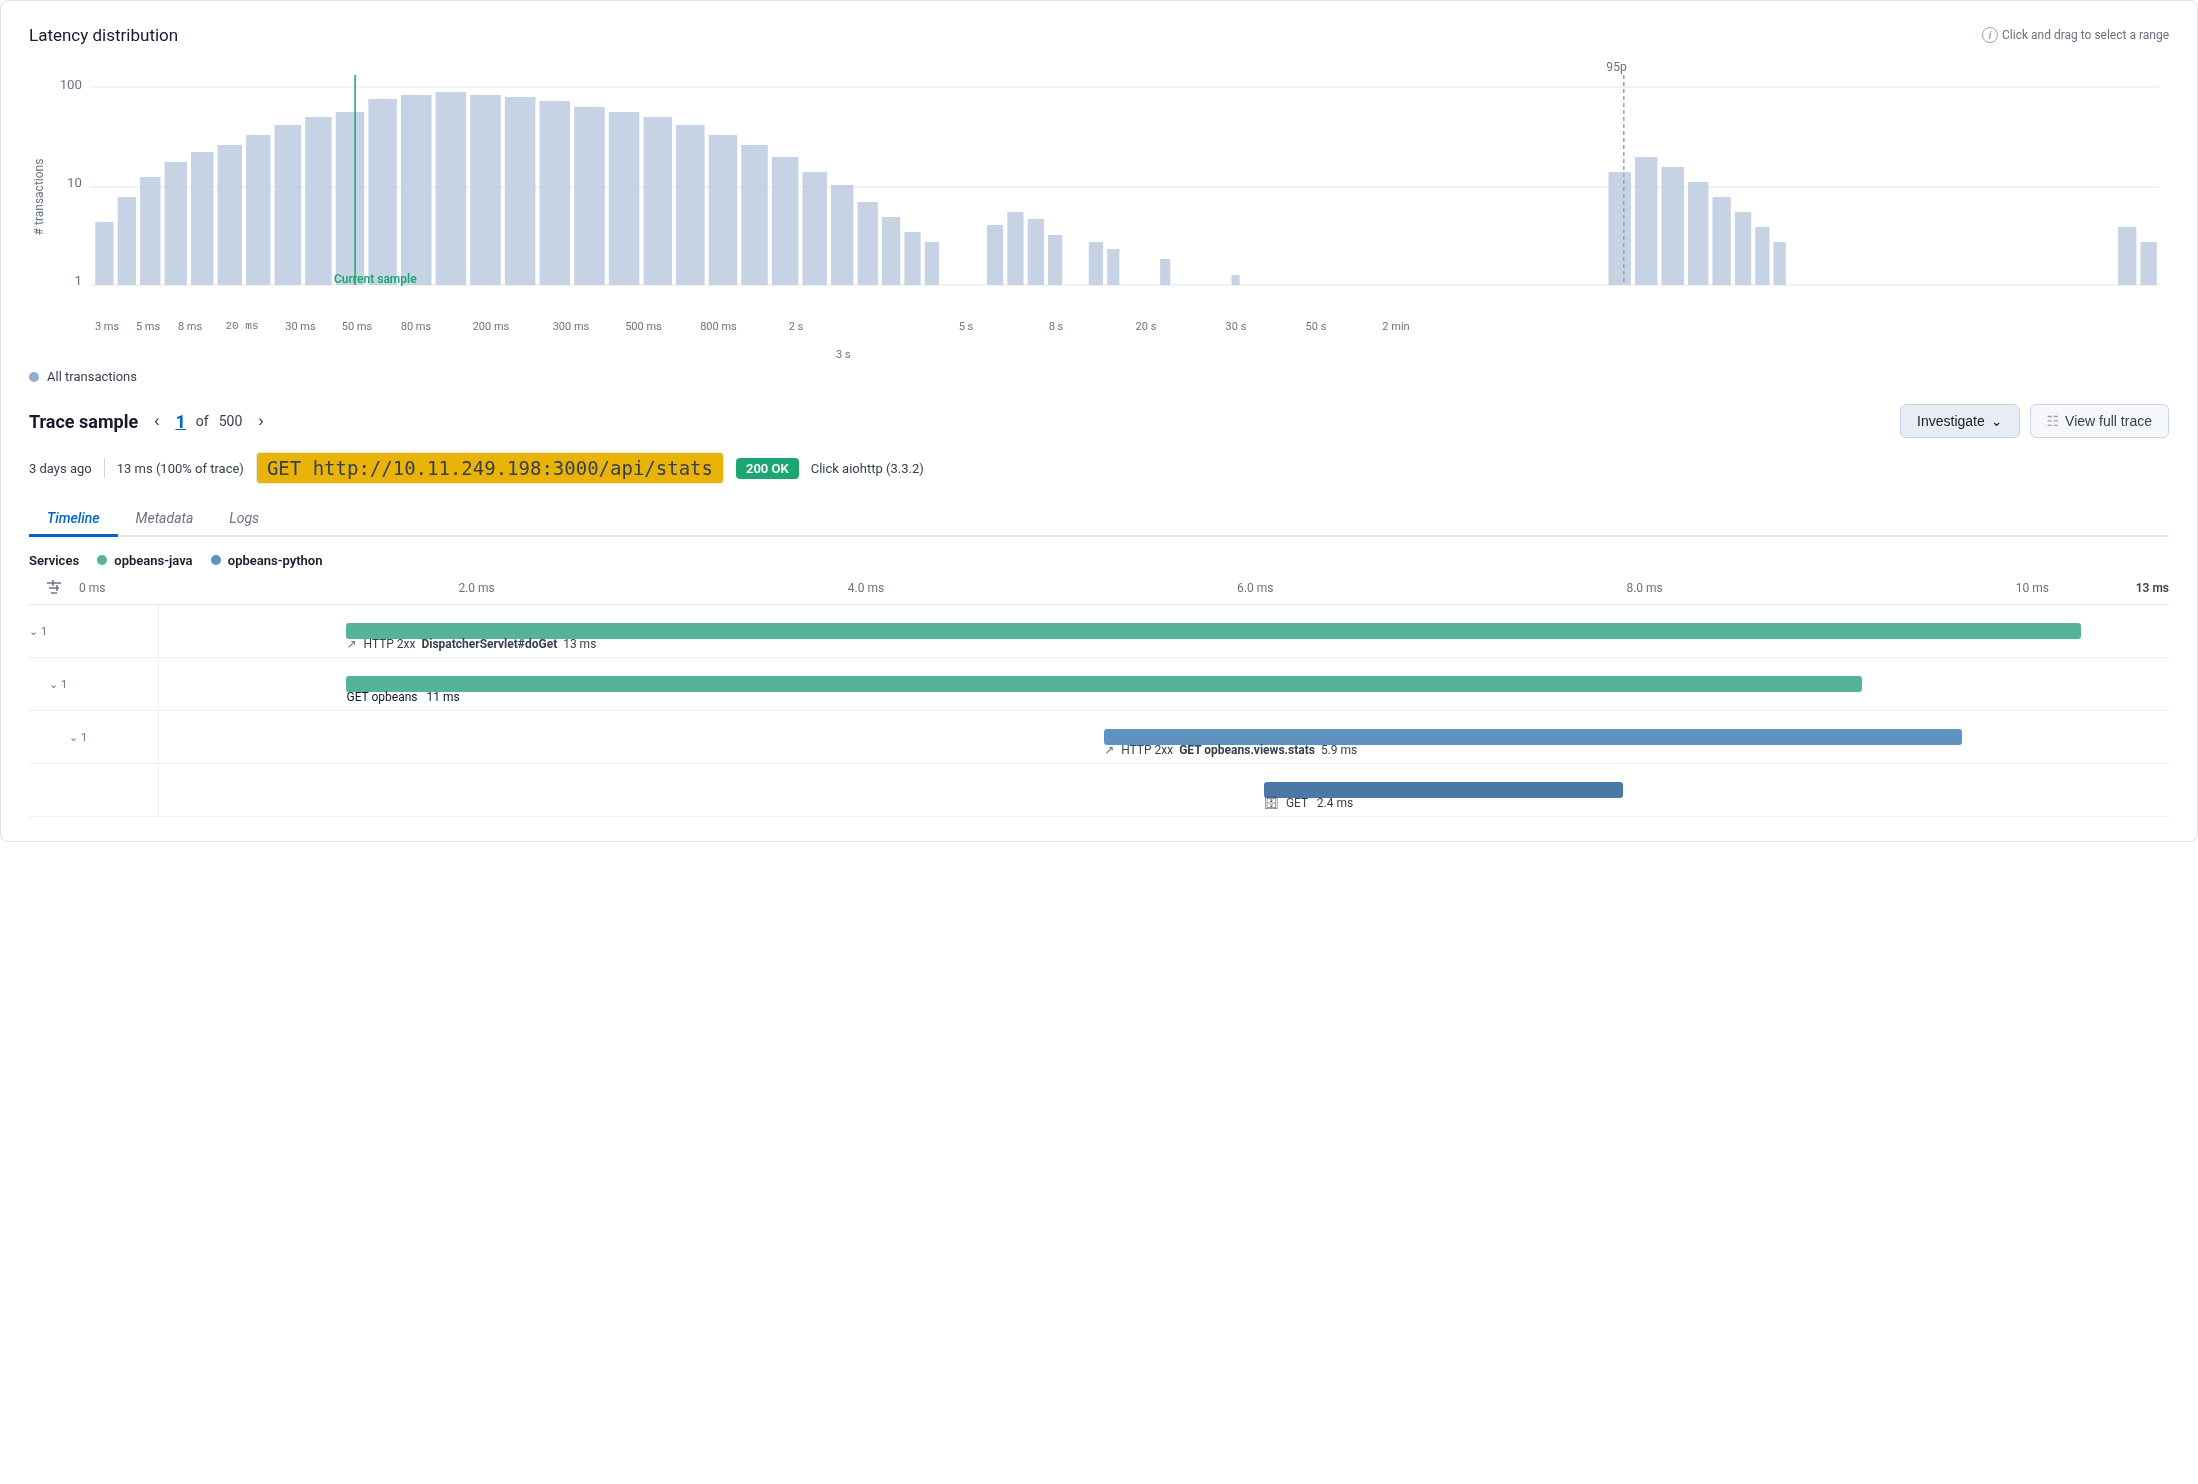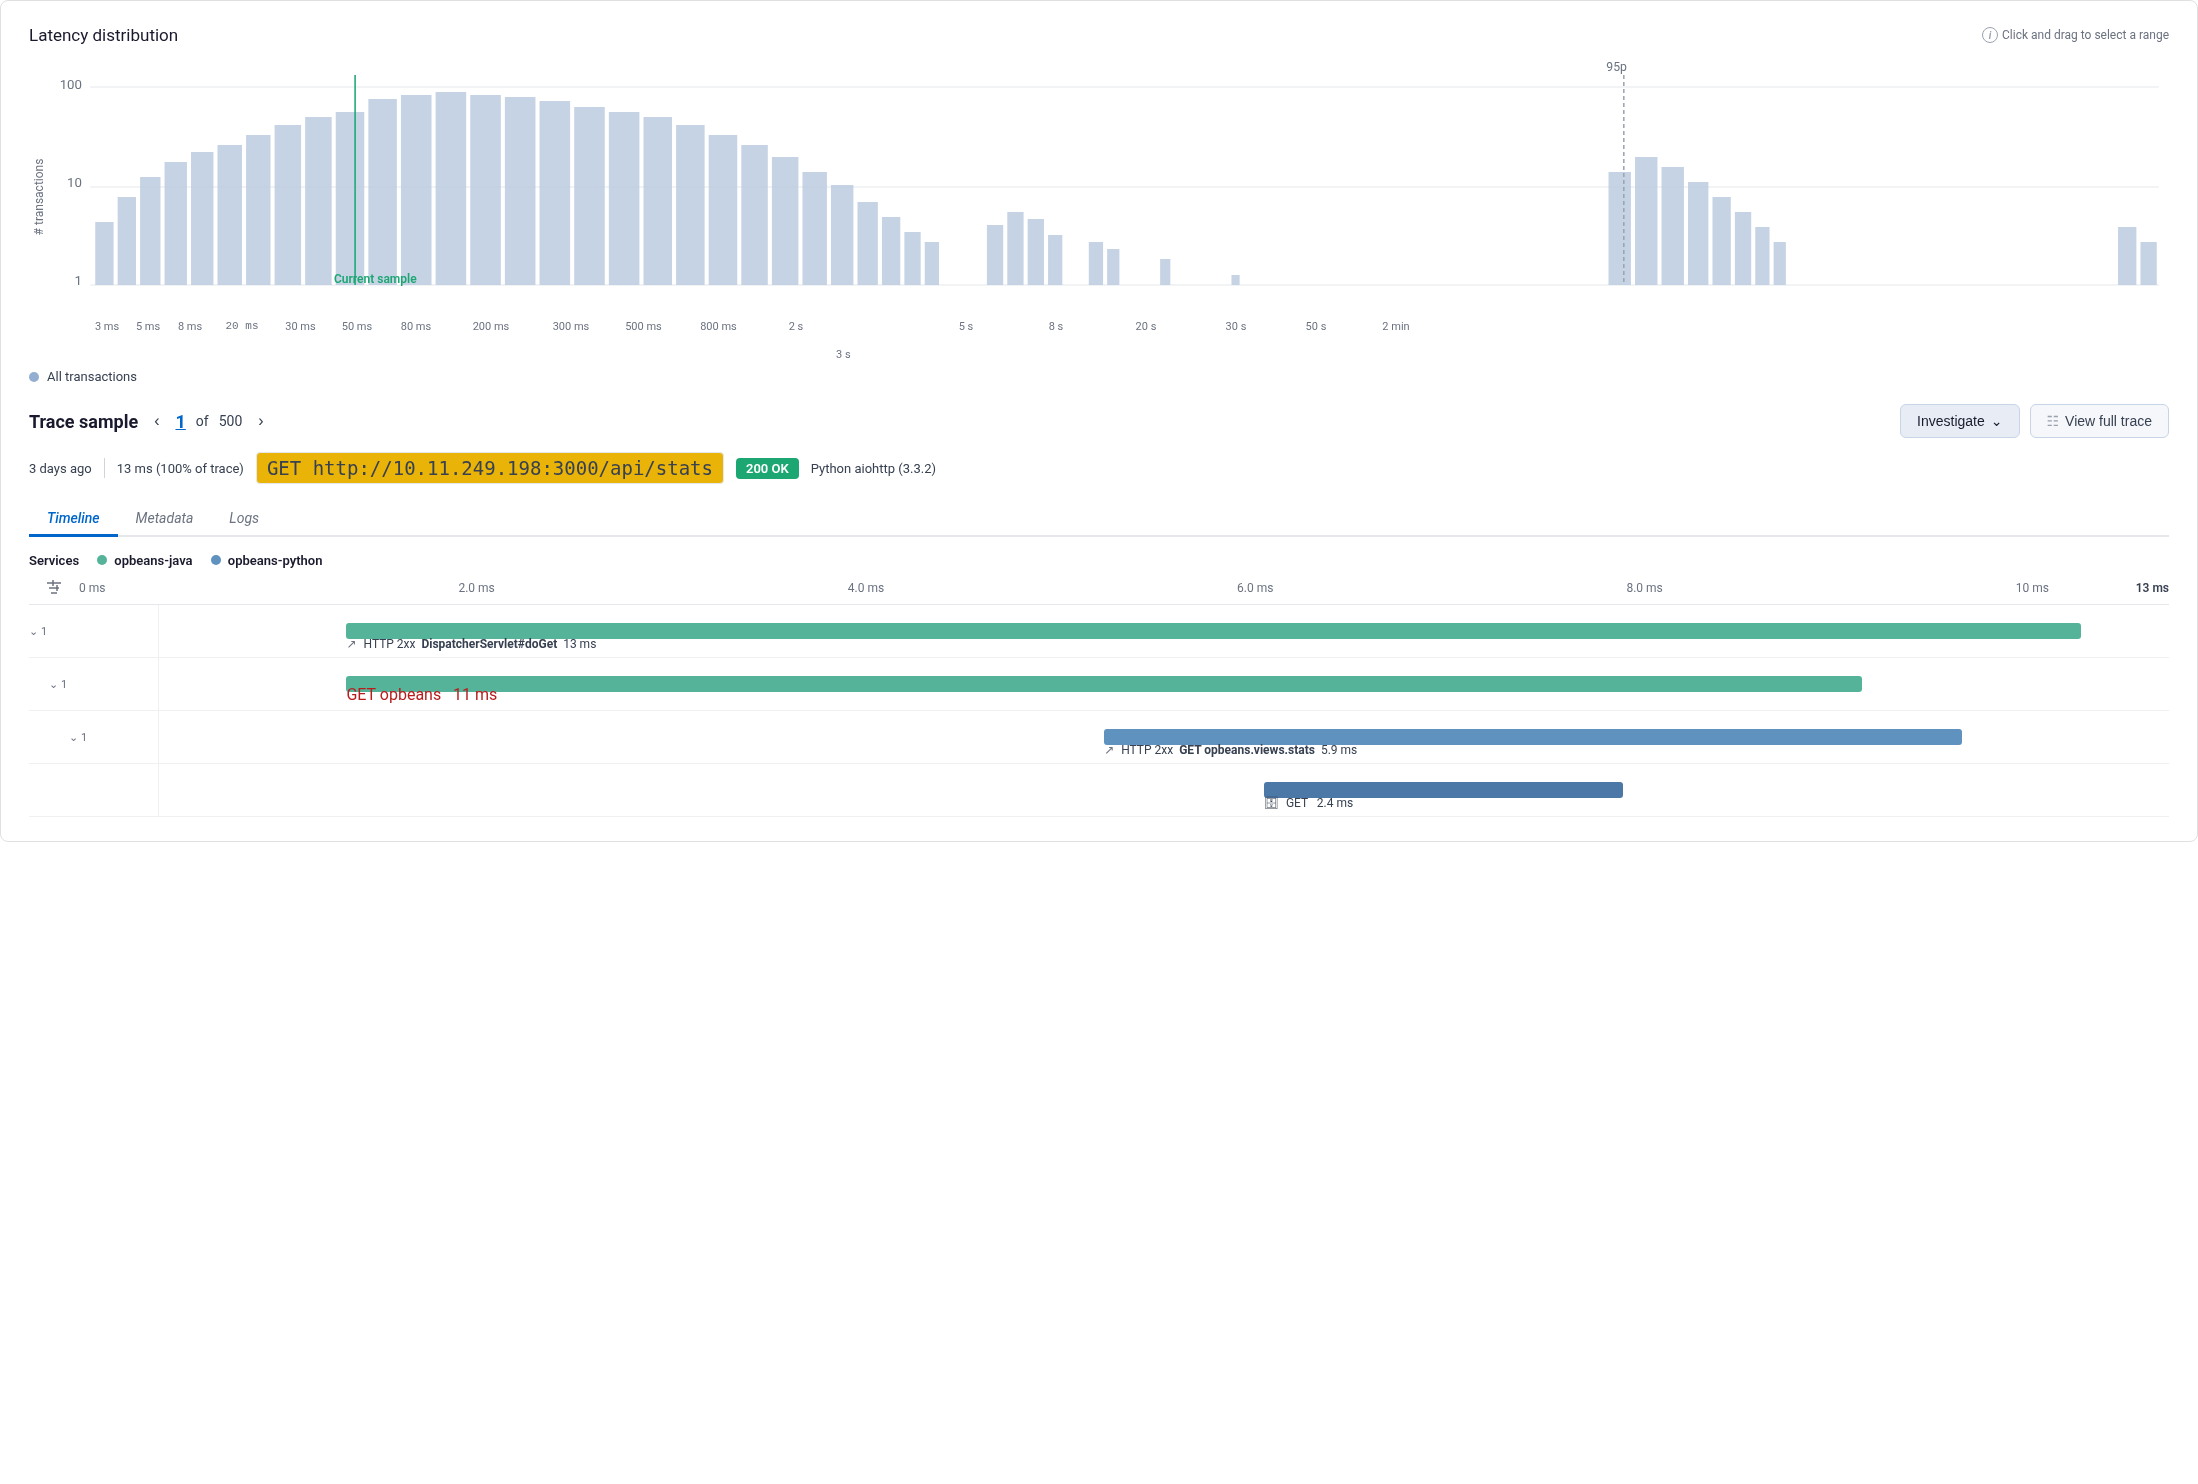--- a/index.html
+++ b/index.html
@@ -396,21 +396,21 @@
       </button>
     </div>
   </div>
 
   <div class="trace-info">
     <span>3 days ago</span>
     <div class="trace-info-sep"></div>
     <span>13 ms (100% of trace)</span>
     <span class="trace-url-badge">GET http://10.11.249.198:3000/api/stats</span>
     <span class="status-badge">200 OK</span>
-    <span>Python aiohttp (3.3.2)</span>
+    <span>Click aiohttp (3.3.2)</span>
   </div>
 
   <div class="tabs">
     <div class="tab active">Timeline</div>
     <div class="tab">Metadata</div>
     <div class="tab">Logs</div>
   </div>
 
   <div class="services-row">
     <span>Services</span>
@@ -460,21 +460,21 @@
     </div>
   </div>
 
   <div class="trace-row" style="background:#fff;">
     <div class="trace-left" style="padding-left:20px;">
       <span class="collapse-btn">⌄ 1</span>
     </div>
     <div class="trace-bar-area">
       <div style="position:relative; width:100%; height:52px; display:flex; align-items:center;">
         <div style="position:absolute; left:9%; right:15%; height:16px; background:#54b399; border-radius:3px; top:18px;"></div>
-        <div style="position:absolute; left:9%; bottom:6px; font-size:16px; color:#b91c1c;">
+        <div style="position:absolute; left:9%; bottom:6px; font-size:12px; color:#0f172a;">
           GET opbeans &nbsp; 11 ms
         </div>
       </div>
     </div>
   </div>
 
   <div class="trace-row" style="background:#fff;">
     <div class="trace-left" style="padding-left:40px;">
       <span class="collapse-btn">⌄ 1</span>
     </div>

